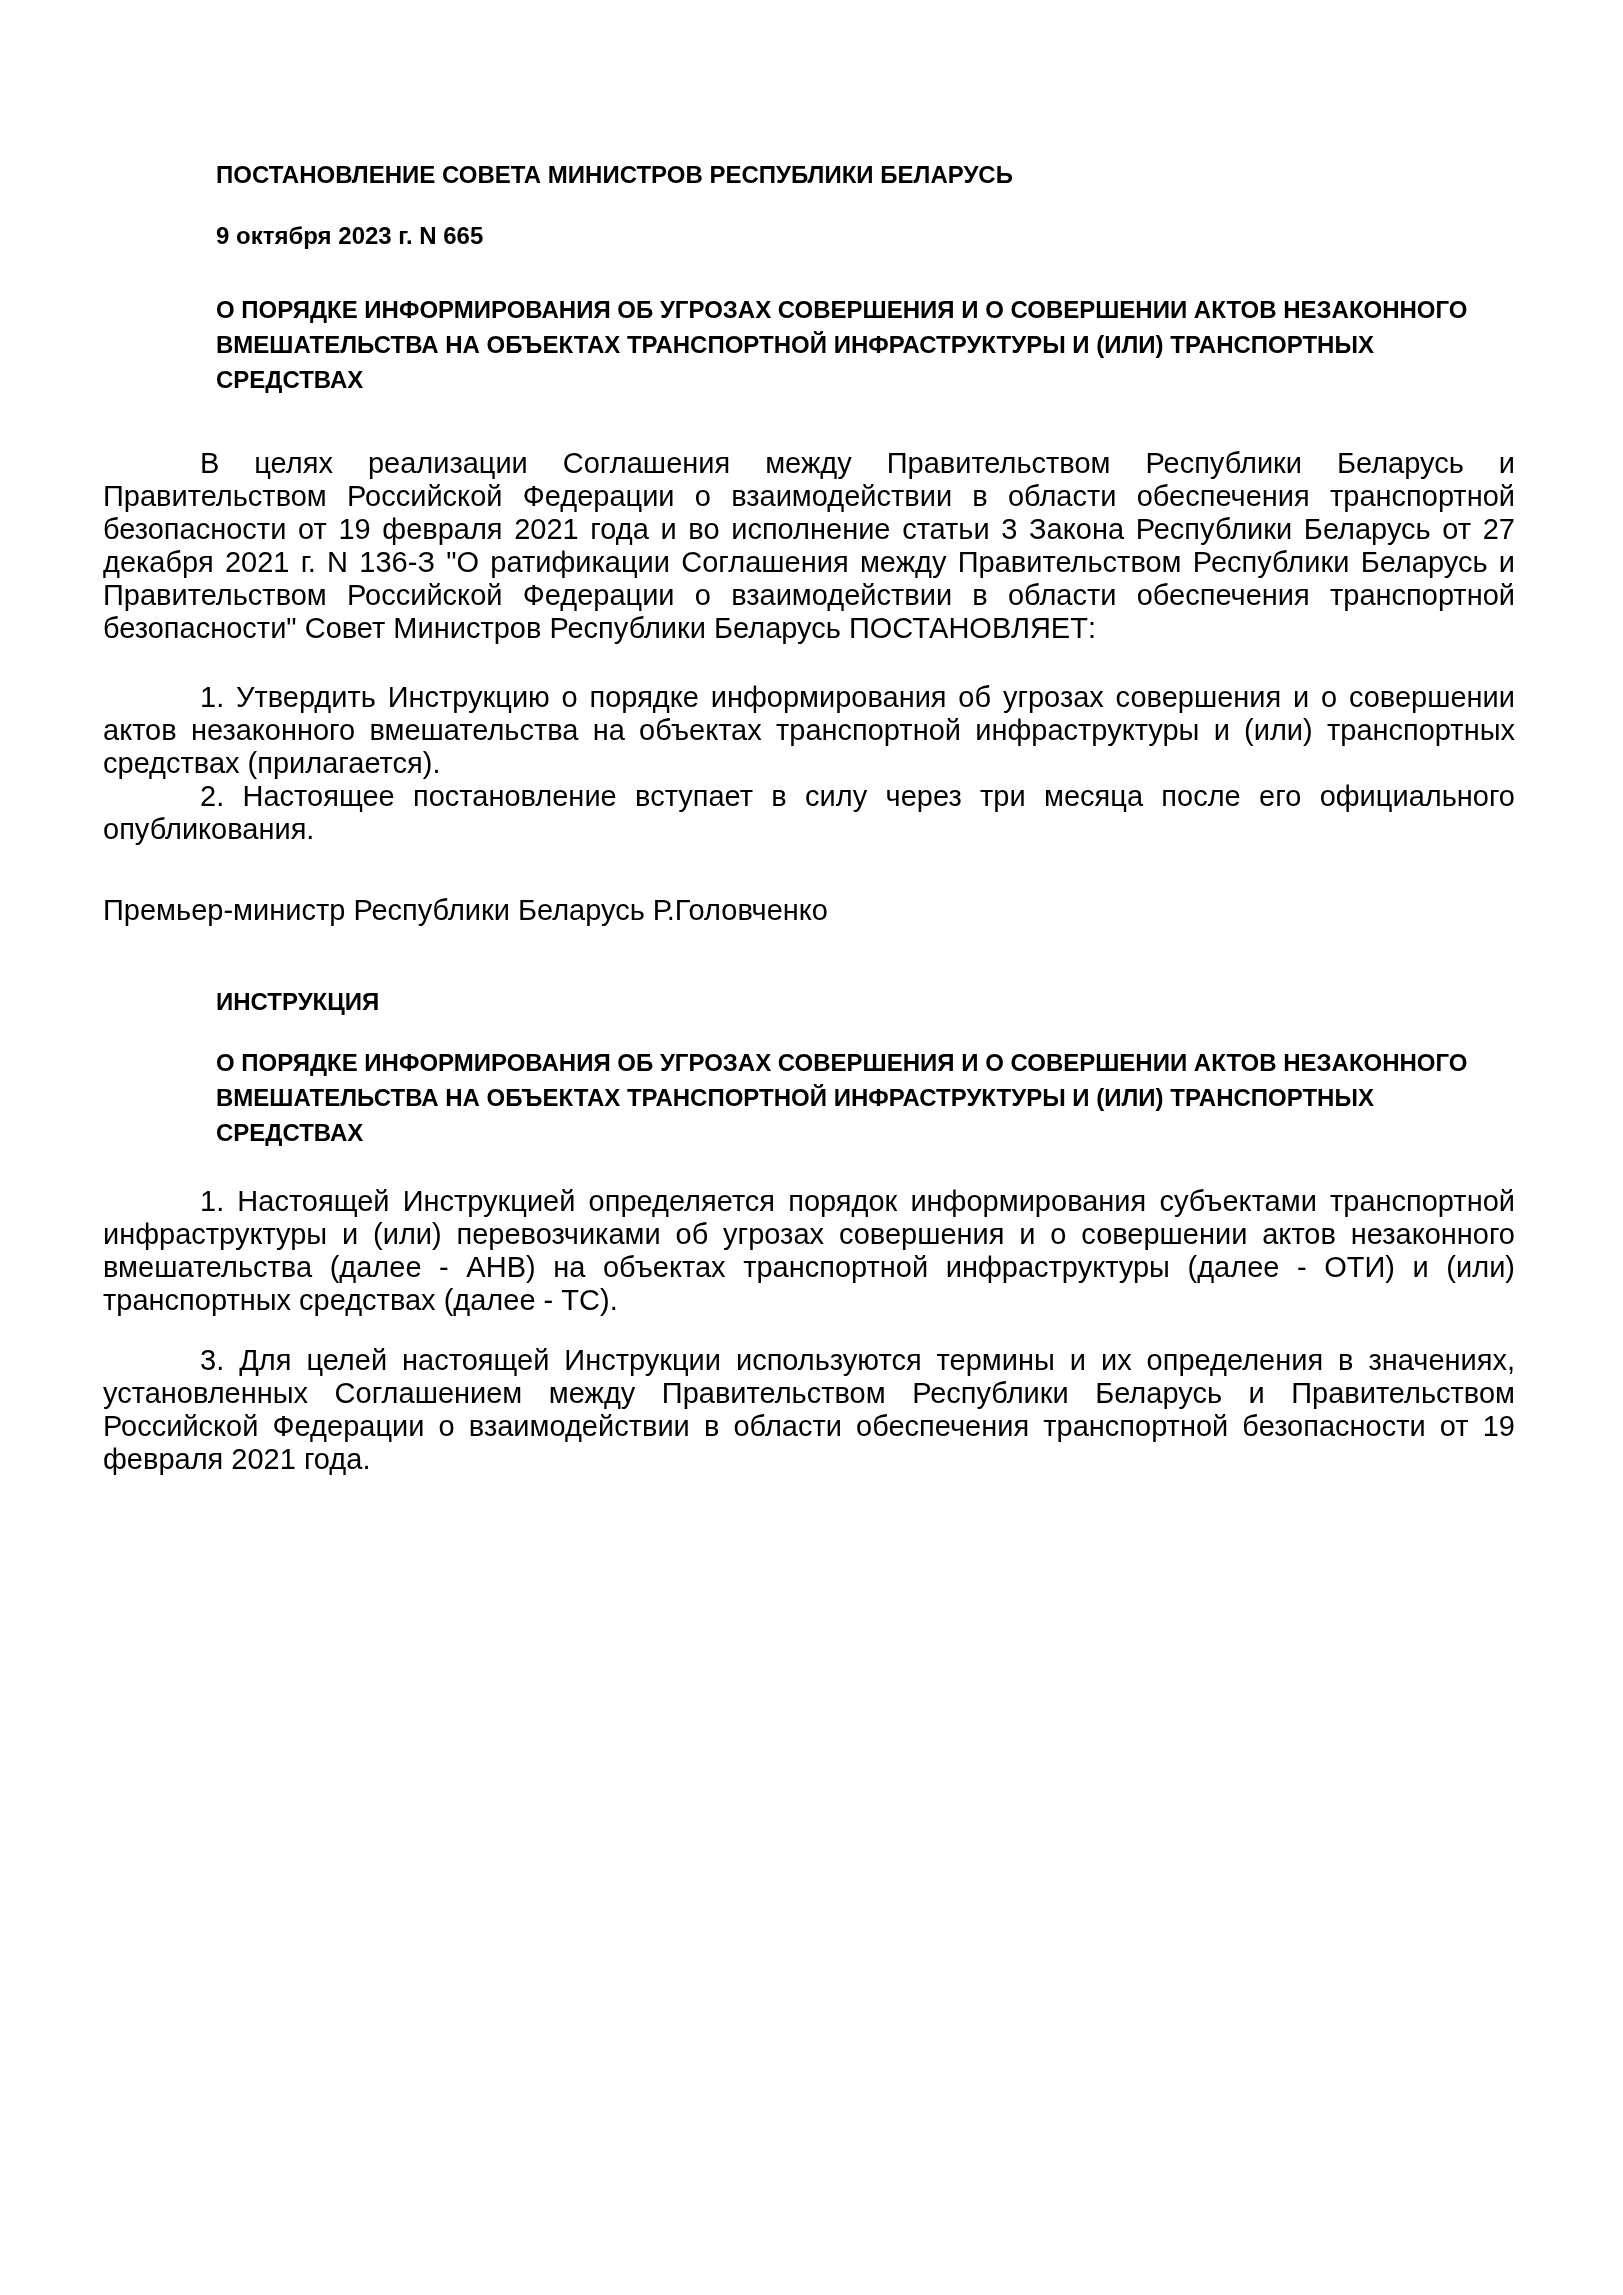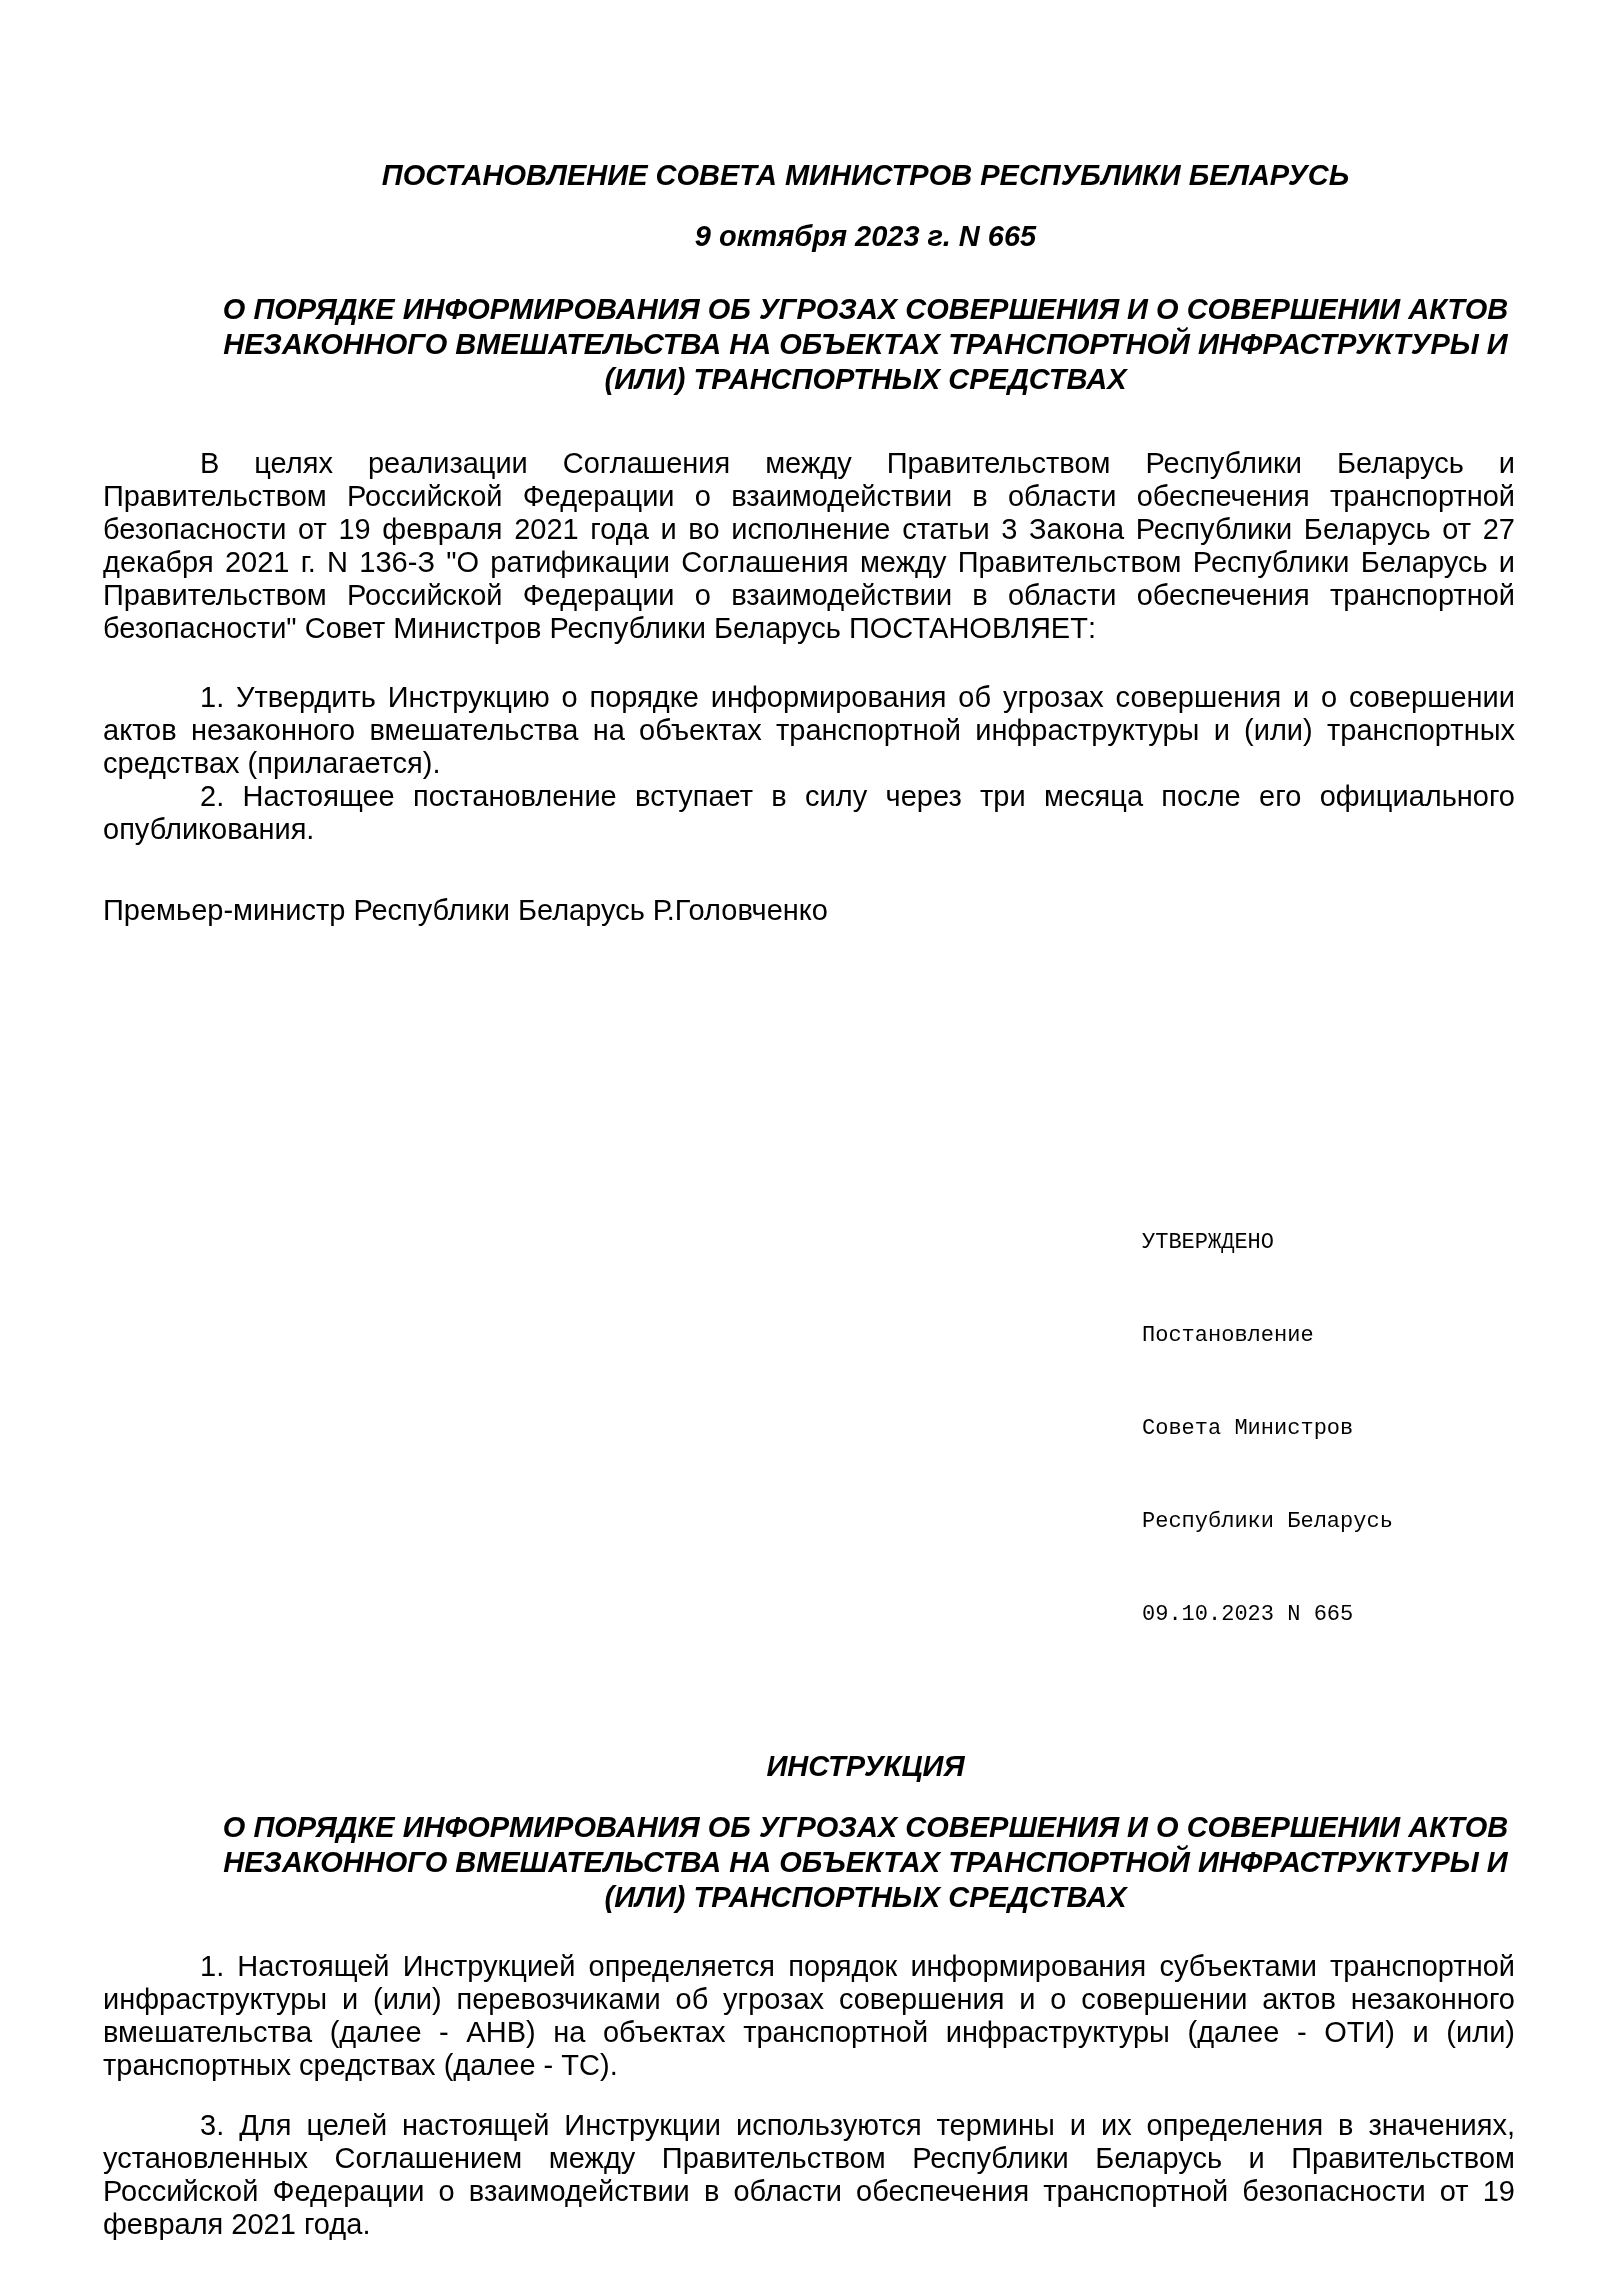--- a/index.html
+++ b/index.html
@@ -17,26 +17,25 @@
     padding: 160px 108px 0 103px;
     font-family: "Liberation Sans", sans-serif;
     font-size: 29px;
     overflow: hidden;
   }
   h1, h2, p, div {
     margin: 0;
     padding: 0;
   }
   .centered {
-    text-align: center;
+    text-align: left;
     font-weight: bold;
     padding-left: 113px;
     line-height: 35px;
-    font-size: 29px;
-    font-style: italic;
+    font-size: 24px;
   }
   .doc-title {
     line-height: 30px;
   }
   .doc-date {
     margin-top: 31px;
     line-height: 30px;
   }
   .doc-subject {
     margin-top: 41px;
@@ -86,27 +85,20 @@
   <h2 class="centered doc-subject">О ПОРЯДКЕ ИНФОРМИРОВАНИЯ ОБ УГРОЗАХ СОВЕРШЕНИЯ И О СОВЕРШЕНИИ АКТОВ НЕЗАКОННОГО ВМЕШАТЕЛЬСТВА НА ОБЪЕКТАХ ТРАНСПОРТНОЙ ИНФРАСТРУКТУРЫ И (ИЛИ) ТРАНСПОРТНЫХ СРЕДСТВАХ</h2>
 
   <p class="para preamble">В целях реализации Соглашения между Правительством Республики Беларусь и Правительством Российской Федерации о взаимодействии в области обеспечения транспортной безопасности от 19 февраля 2021 года и во исполнение статьи 3 Закона Республики Беларусь от 27 декабря 2021 г. N 136-З "О ратификации Соглашения между Правительством Республики Беларусь и Правительством Российской Федерации о взаимодействии в области обеспечения транспортной безопасности" Совет Министров Республики Беларусь ПОСТАНОВЛЯЕТ:</p>
 
   <p class="para clause-1">1. Утвердить Инструкцию о порядке информирования об угрозах совершения и о совершении актов незаконного вмешательства на объектах транспортной инфраструктуры и (или) транспортных средствах (прилагается).</p>
 
   <p class="para clause-2">2. Настоящее постановление вступает в силу через три месяца после его официального опубликования.</p>
 
   <p class="signature">Премьер-министр Республики Беларусь Р.Головченко</p>
 
-  <div class="approval">
-    <div>УТВЕРЖДЕНО</div>
-    <div>Постановление</div>
-    <div>Совета Министров</div>
-    <div>Республики Беларусь</div>
-    <div>09.10.2023 N 665</div>
-  </div>
 
   <h2 class="centered instr-title">ИНСТРУКЦИЯ</h2>
 
   <h2 class="centered instr-subject">О ПОРЯДКЕ ИНФОРМИРОВАНИЯ ОБ УГРОЗАХ СОВЕРШЕНИЯ И О СОВЕРШЕНИИ АКТОВ НЕЗАКОННОГО ВМЕШАТЕЛЬСТВА НА ОБЪЕКТАХ ТРАНСПОРТНОЙ ИНФРАСТРУКТУРЫ И (ИЛИ) ТРАНСПОРТНЫХ СРЕДСТВАХ</h2>
 
   <p class="para ipara-1">1. Настоящей Инструкцией определяется порядок информирования субъектами транспортной инфраструктуры и (или) перевозчиками об угрозах совершения и о совершении актов незаконного вмешательства (далее - АНВ) на объектах транспортной инфраструктуры (далее - ОТИ) и (или) транспортных средствах (далее - ТС).</p>
 
 
   <p class="para ipara-3">3. Для целей настоящей Инструкции используются термины и их определения в значениях, установленных Соглашением между Правительством Республики Беларусь и Правительством Российской Федерации о взаимодействии в области обеспечения транспортной безопасности от 19 февраля 2021 года.</p>
 

